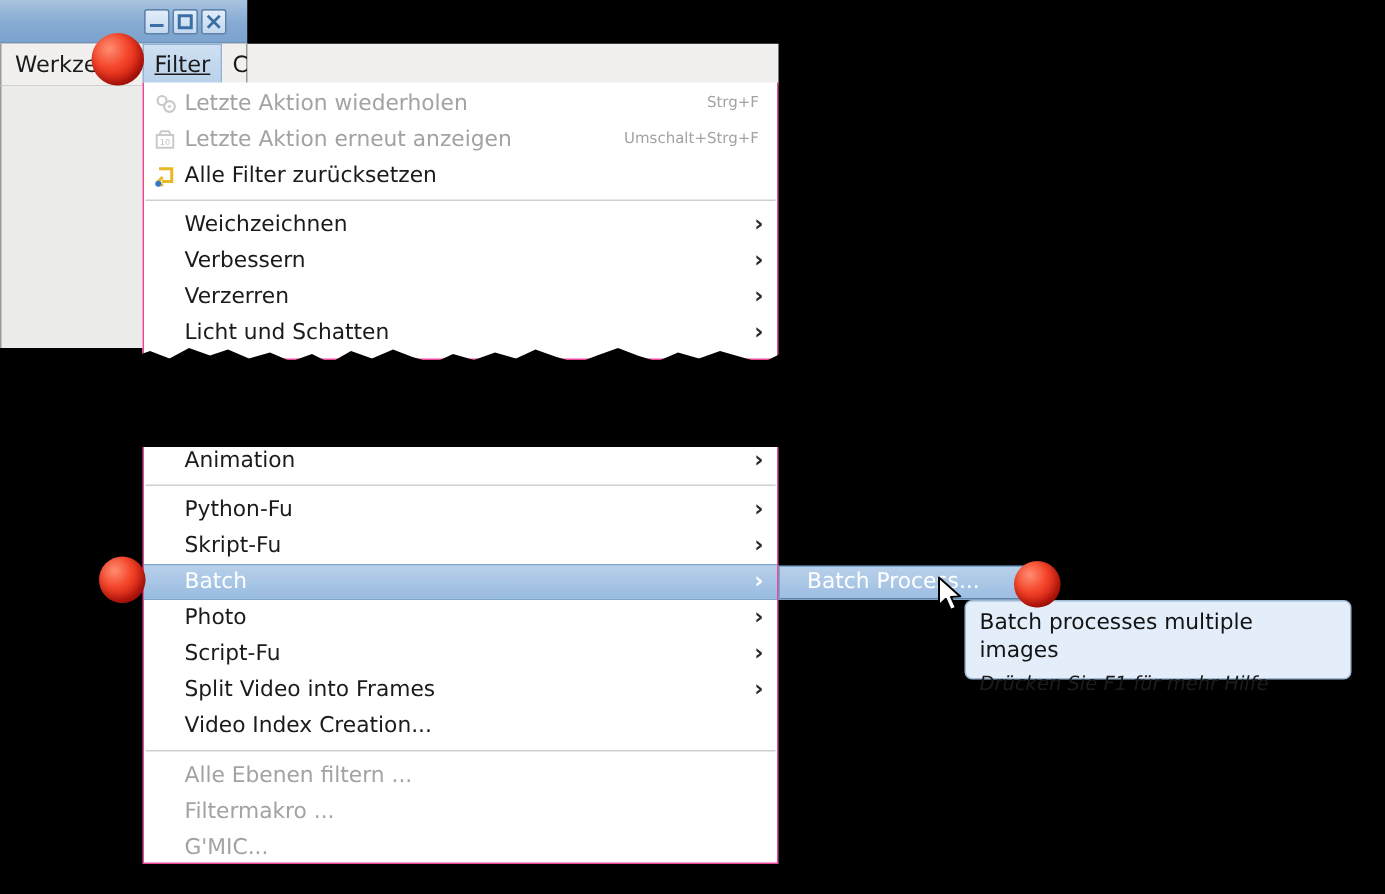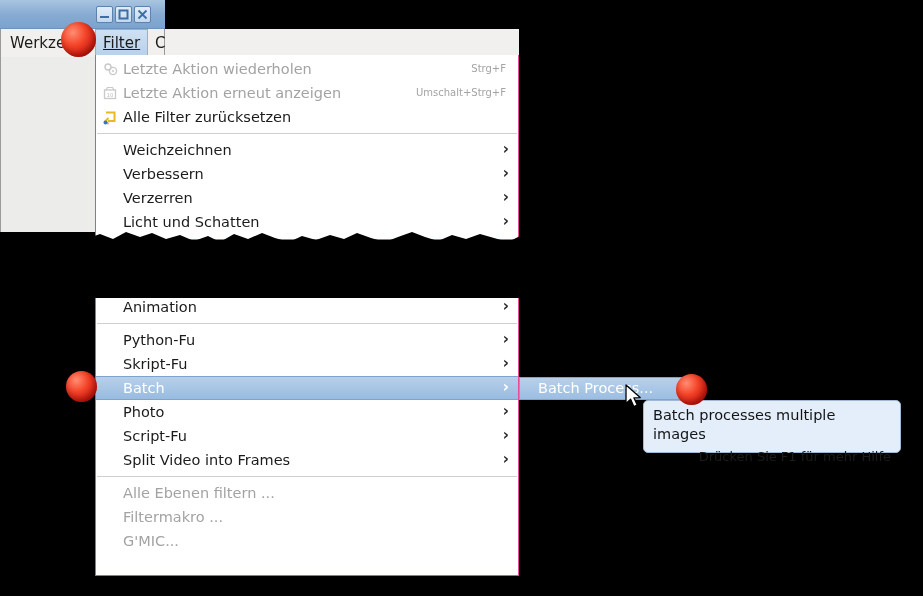--- a/index.html
+++ b/index.html
@@ -209,22 +209,22 @@
   }
   #tooltip .tt-main {
     font-size: 14.5px;
     color: #141414;
     line-height: 19px;
     text-align: left;
   }
   #tooltip .tt-sub {
     font-size: 13px;
     color: #1c1c1c;
+    font-style: italic;
     line-height: 19px;
-    text-align: right;
     margin-top: 3px;
   }
 
   
   .torn { position: absolute; }
 
   
   .sphere {
     position: absolute;
     border-radius: 50%;
@@ -362,20 +362,23 @@
       <span class="label">Photo</span>
       <span class="arrow">›</span>
     </div>
     <div class="mi">
       <span class="label">Script-Fu</span>
       <span class="arrow">›</span>
     </div>
     <div class="mi">
       <span class="label">Split Video into Frames</span>
       <span class="arrow">›</span>
+    </div>
+    <div class="mi">
+      <span class="label">Video Index Creation...</span>
     </div>
 
     <div class="sep"></div>
 
     <div class="mi disabled">
       <span class="label">Alle Ebenen filtern ...</span>
     </div>
     <div class="mi disabled">
       <span class="label">Filtermakro ...</span>
     </div>

